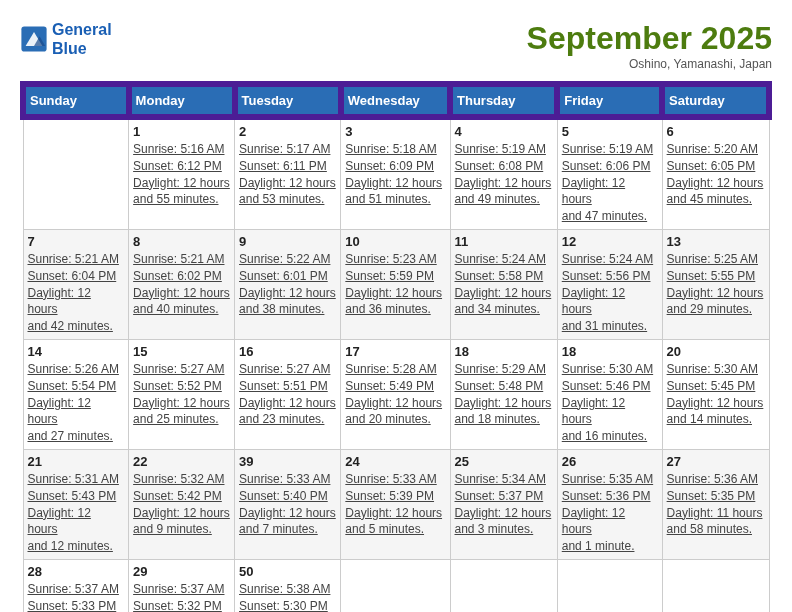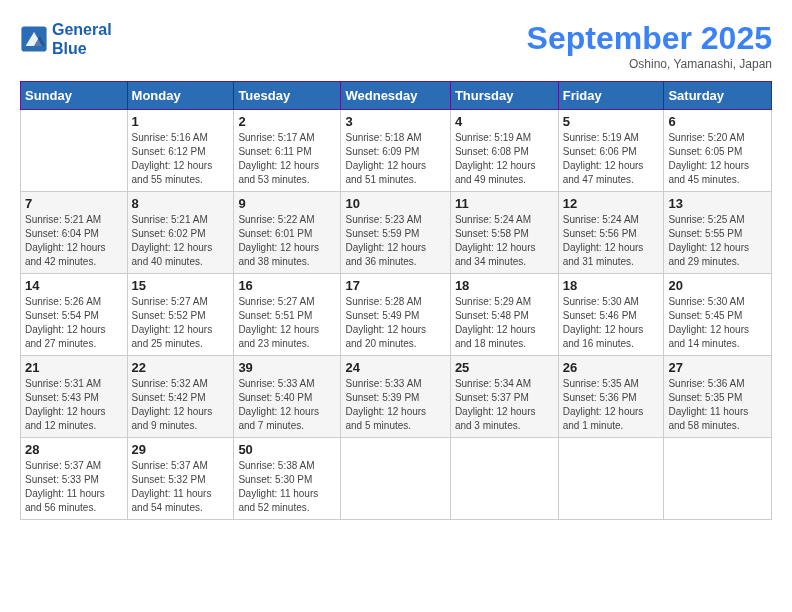--- a/index.html
+++ b/index.html
@@ -34,58 +34,59 @@
       height: 28px;
       margin-right: 4px;
       position: relative;
     }
     .title-area {
       text-align: right;
     }
     .month-title {
       font-size: 32px;
       font-weight: bold;
-      color: #3b82f6;
+      color: #4d7c0f;
     }
     .location-title {
       font-size: 12px;
       color: #555;
     }
     table {
       width: 100%;
       border-collapse: collapse;
       font-size: 11px;
     }
     thead tr th {
       background: #2a6db5;
       color: #fff;
       padding: 6px 4px;
       text-align: left;
       font-size: 13px;
       font-weight: bold;
-      border: 1px solid #4c1d95;
+      border: 6px solid #4c1d95;
     }
     tbody tr td {
       border: 1px solid #ccc;
       vertical-align: top;
       padding: 4px;
       height: 80px;
       width: 113px;
     }
     tbody tr td .day-num {
       font-weight: bold;
       font-size: 13px;
       color: #222;
       display: block;
       margin-bottom: 2px;
     }
     tbody tr td .day-info {
-      font-size: 10px;
+      font-size: 12px;
       color: #444;
       line-height: 1.4;
+      text-decoration: underline;
     }
     tbody tr:nth-child(odd) td {
       background: #fff;
     }
     tbody tr:nth-child(even) td {
       background: #f5f5f5;
     }
     .empty-cell {
       background: #fff !important;
     }

